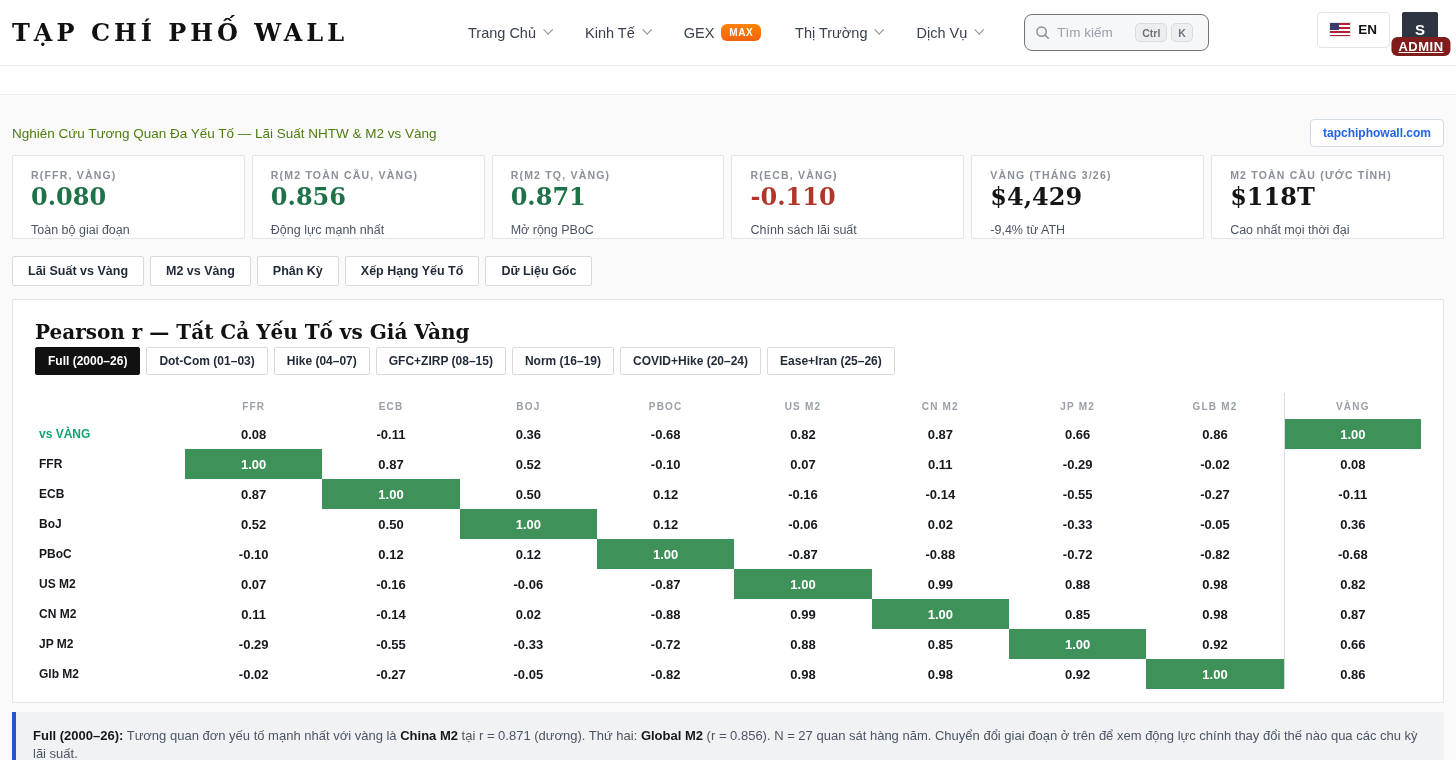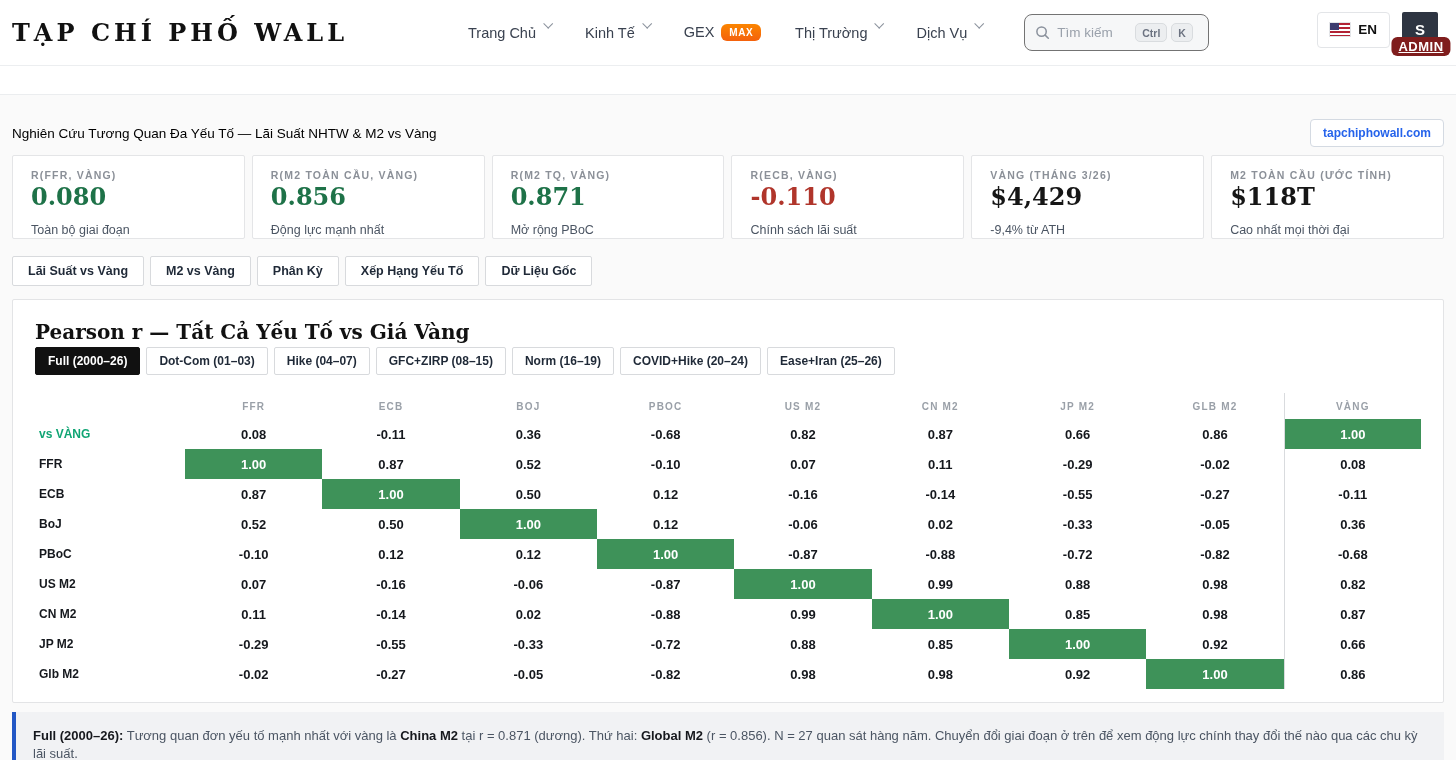--- a/index.html
+++ b/index.html
@@ -3,41 +3,41 @@
 <meta charset="utf-8">
 <style>
   * { margin:0; padding:0; box-sizing:border-box; }
   html,body { width:1456px; height:760px; overflow:hidden; }
   body { font-family:"Liberation Sans", sans-serif; background:#fafafa; color:#1a1a1a; }
 
   
   .topbar { height:66px; background:#fff; border-bottom:1px solid #eceef0; display:flex; align-items:center; padding:0 16px 0 12px; }
   .logo { font-family:"DejaVu Serif", serif; font-weight:700; font-size:24px; letter-spacing:4px; color:#111; white-space:nowrap; }
   .nav { display:flex; align-items:center; gap:34px; margin-left:120px; }
-  .nav-item { display:flex; font-size:14.5px; color:#3a4250; font-weight:500; cursor:pointer; white-space:nowrap; }
+  .nav-item { display:flex; align-items:center; font-size:14.5px; color:#3a4250; font-weight:500; cursor:pointer; white-space:nowrap; }
   .chev { width:7px; height:7px; border-right:1.6px solid #8a919c; border-bottom:1.6px solid #8a919c; transform:rotate(45deg) translateY(-1px); margin-left:8px; margin-top:-4px; }
   .max-badge { background:linear-gradient(180deg,#fb8500 0%,#f4610c 100%); color:#fff; font-size:10px; font-weight:700; letter-spacing:.5px; padding:3px 8px; border-radius:6px; margin-left:7px; }
   .searchbox { margin-left:42px; display:flex; align-items:center; background:#f6f7f8; border:1px solid #737373; border-radius:8px; height:37px; width:185px; padding:0 8px 0 10px; }
   .searchbox input { border:none; outline:none; background:transparent; font-size:13.5px; color:#4b5563; width:78px; font-family:"Liberation Sans", sans-serif; }
   .searchbox input::placeholder { color:#9aa1ab; }
   .keycap { background:#eceef0; border:1px solid #d9dcdf; border-radius:5px; font-size:10.5px; color:#6b7280; padding:2.5px 6px; font-weight:600; }
   .keycap + .keycap { margin-left:4px; }
   .top-right { margin-left:auto; display:flex; align-items:flex-start; gap:12px; }
   .lang-btn { display:flex; align-items:center; gap:8px; border:1px solid #e3e5e8; background:#fff; border-radius:4px; height:36px; padding:0 12px; font-size:13.5px; font-weight:700; color:#111; cursor:pointer; }
   .flag { width:20px; height:13px; background:repeating-linear-gradient(180deg,#b22234 0 2px,#fff 2px 4px); position:relative; box-shadow:0 0 0 1px #e3e5e8; }
   .flag::after { content:''; position:absolute; left:0; top:0; width:9px; height:7px; background:#3c3b6e; }
   .avatar-wrap { position:relative; width:38px; height:42px; }
   .avatar { width:36px; height:36px; background:#2e3542; color:#fff; font-weight:700; font-size:15px; display:flex; align-items:center; justify-content:center; border-radius:2px; cursor:pointer; }
   .role-badge { position:absolute; left:50%; transform:translateX(-50%); bottom:-2px; background:#7f1d1d; color:#fff; font-size:13px; font-weight:700; letter-spacing:.5px; padding:2px 7px; border-radius:6px;text-decoration:underline; }
   .subbar { height:29px; background:#fff; border-bottom:1px solid #ebedef; }
 
   
   .content { padding:0 12px; }
   .subtitle-row { margin-top:24px; display:flex; align-items:center; justify-content:space-between; }
-  .subtitle { font-size:13.5px; color:#000000; }
+  .subtitle { font-size:13.5px; color:#4d7c0f; }
   .site-chip { background:#fff; border:1px solid #d4dae2; border-radius:4px; color:#2563eb; font-size:12px; font-weight:700; padding:6px 12px; cursor:pointer; }
 
   .stats-row { margin-top:8px; display:flex; gap:7px; }
   .stat-card { flex:1; background:#fff; border:1px solid #e4e5e7; border-radius:2px; padding:13px 18px 12px; height:84px; }
   .stat-label { font-size:10.5px; font-weight:700; letter-spacing:1.2px; color:#8b9098; text-transform:uppercase; }
   .stat-value { font-family:"DejaVu Serif", serif; font-weight:700; font-size:24px; line-height:1.15; margin-top:2px; }
   .stat-value.green { color:#1e7248; }
   .stat-value.red { color:#b0352b; }
   .stat-value.dark { color:#161616; }
   .stat-note { font-size:12.5px; color:#4b5563; margin-top:12px; }

